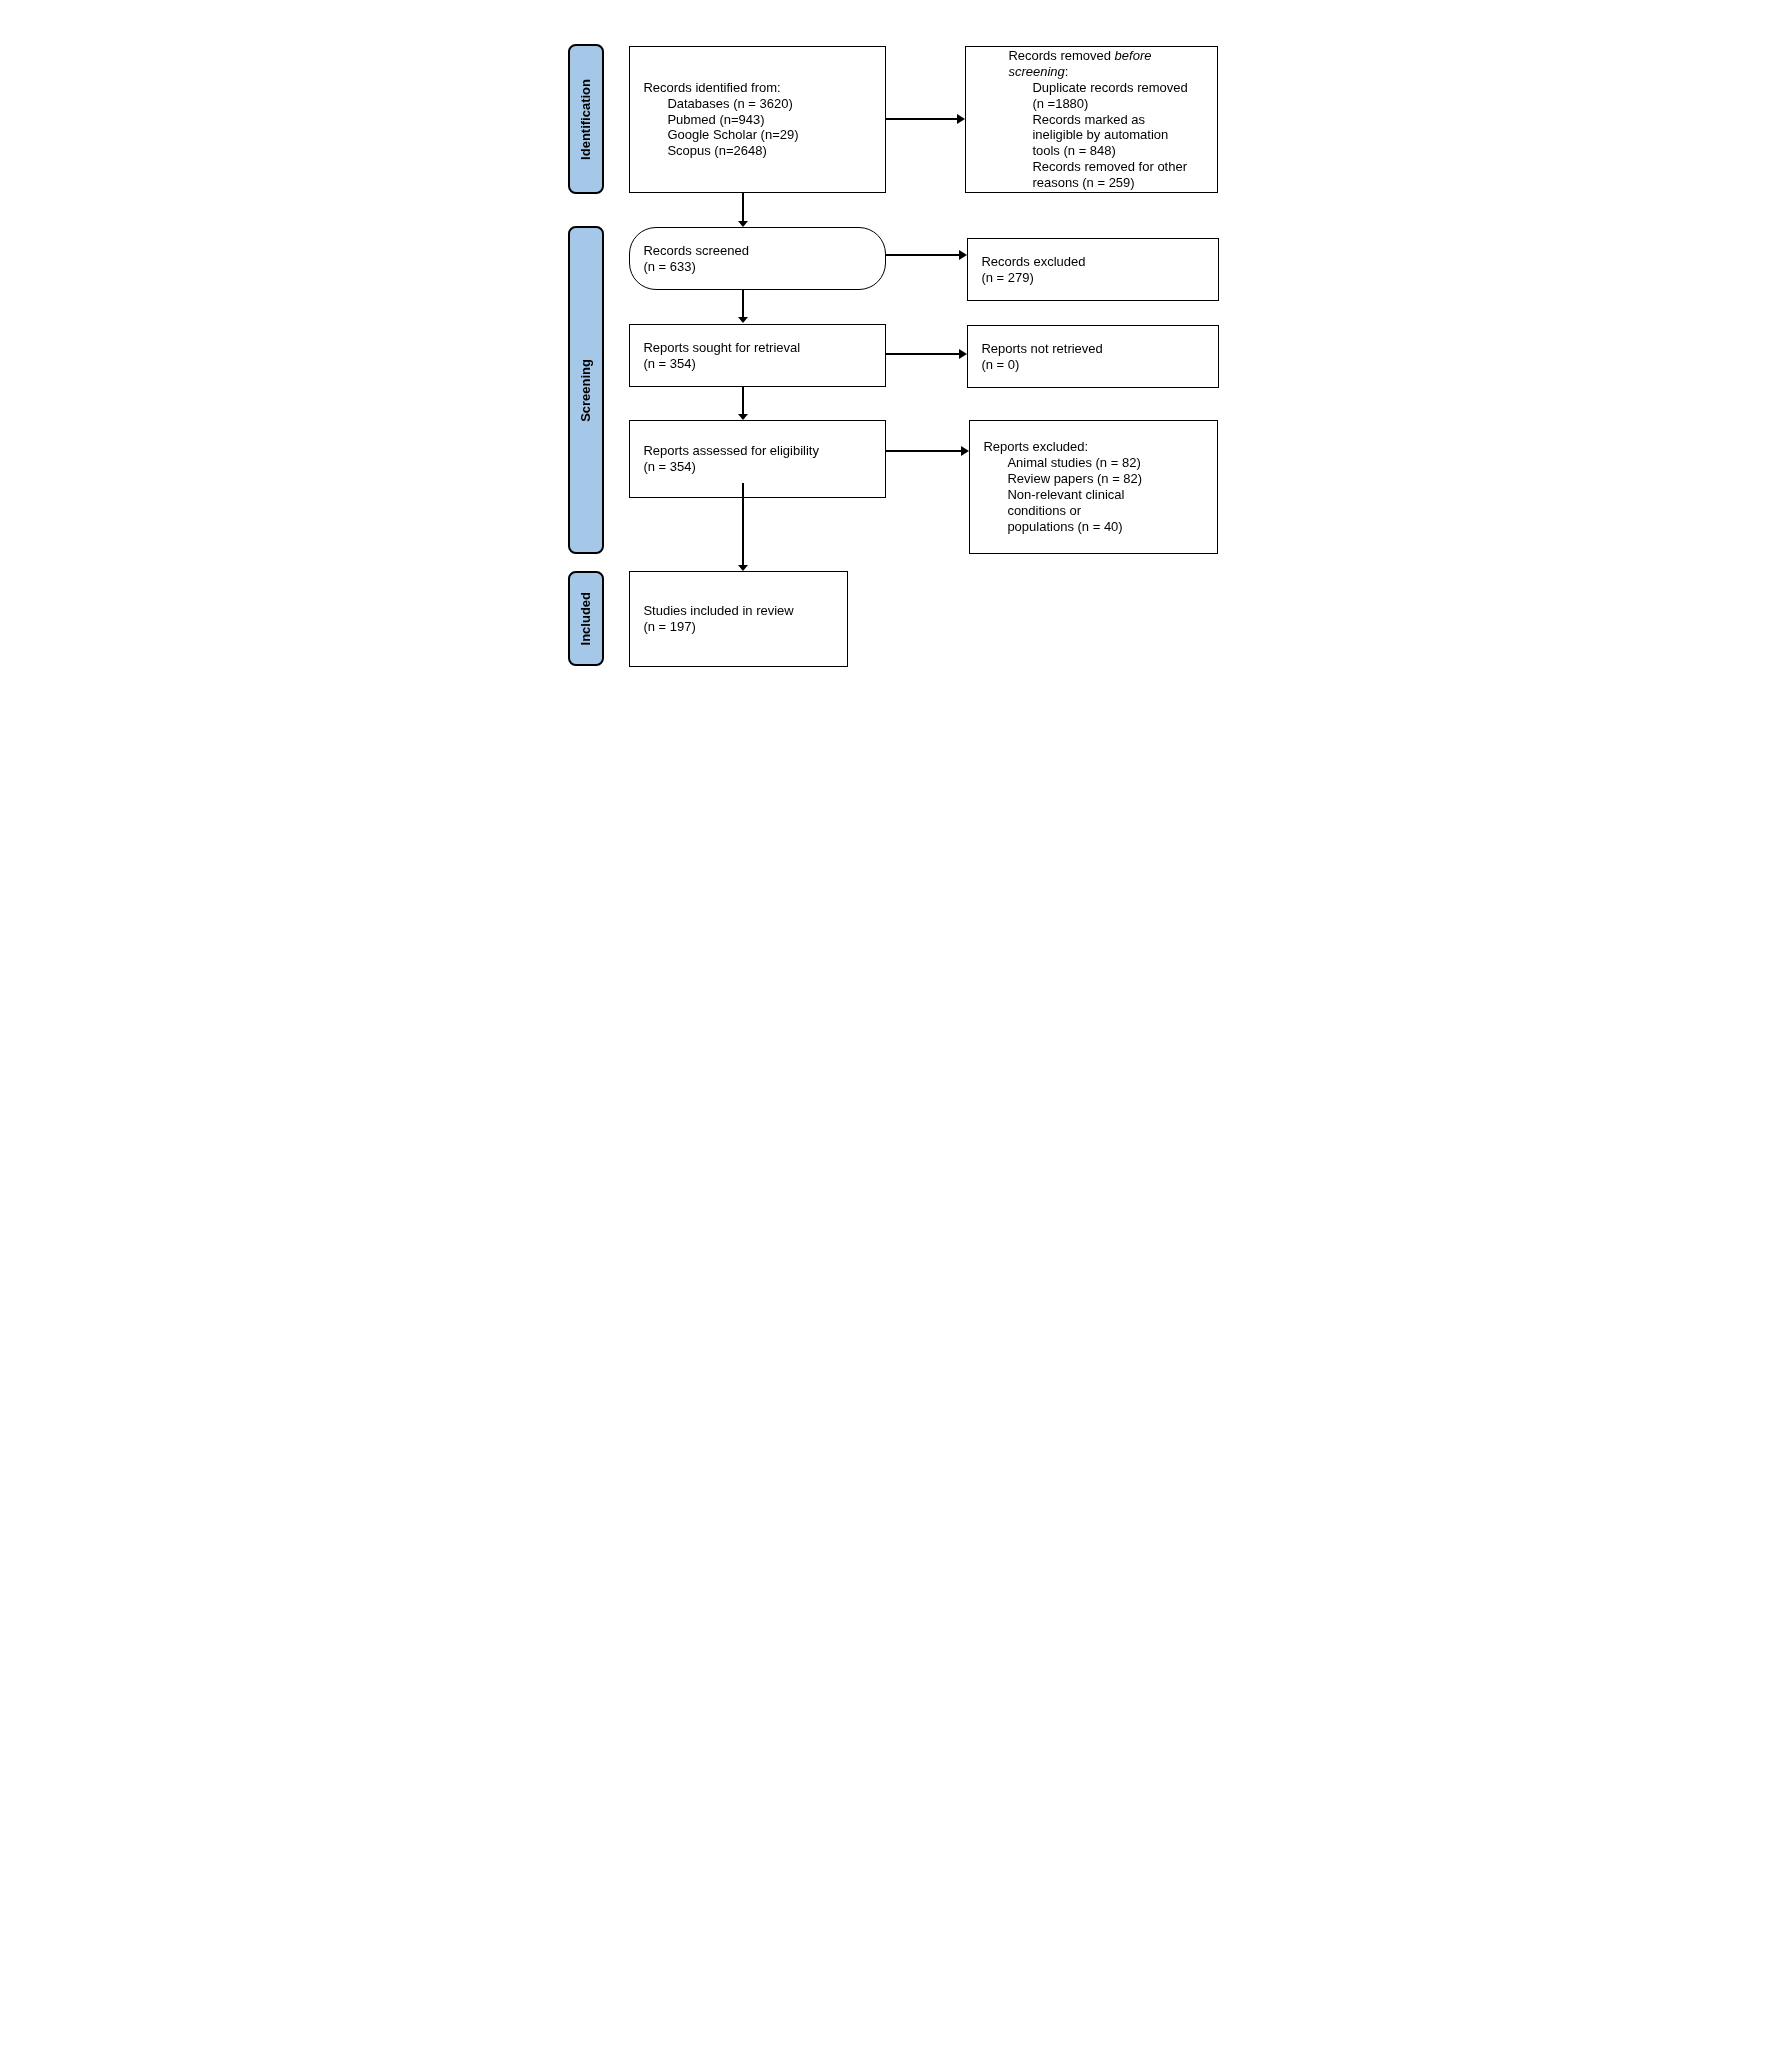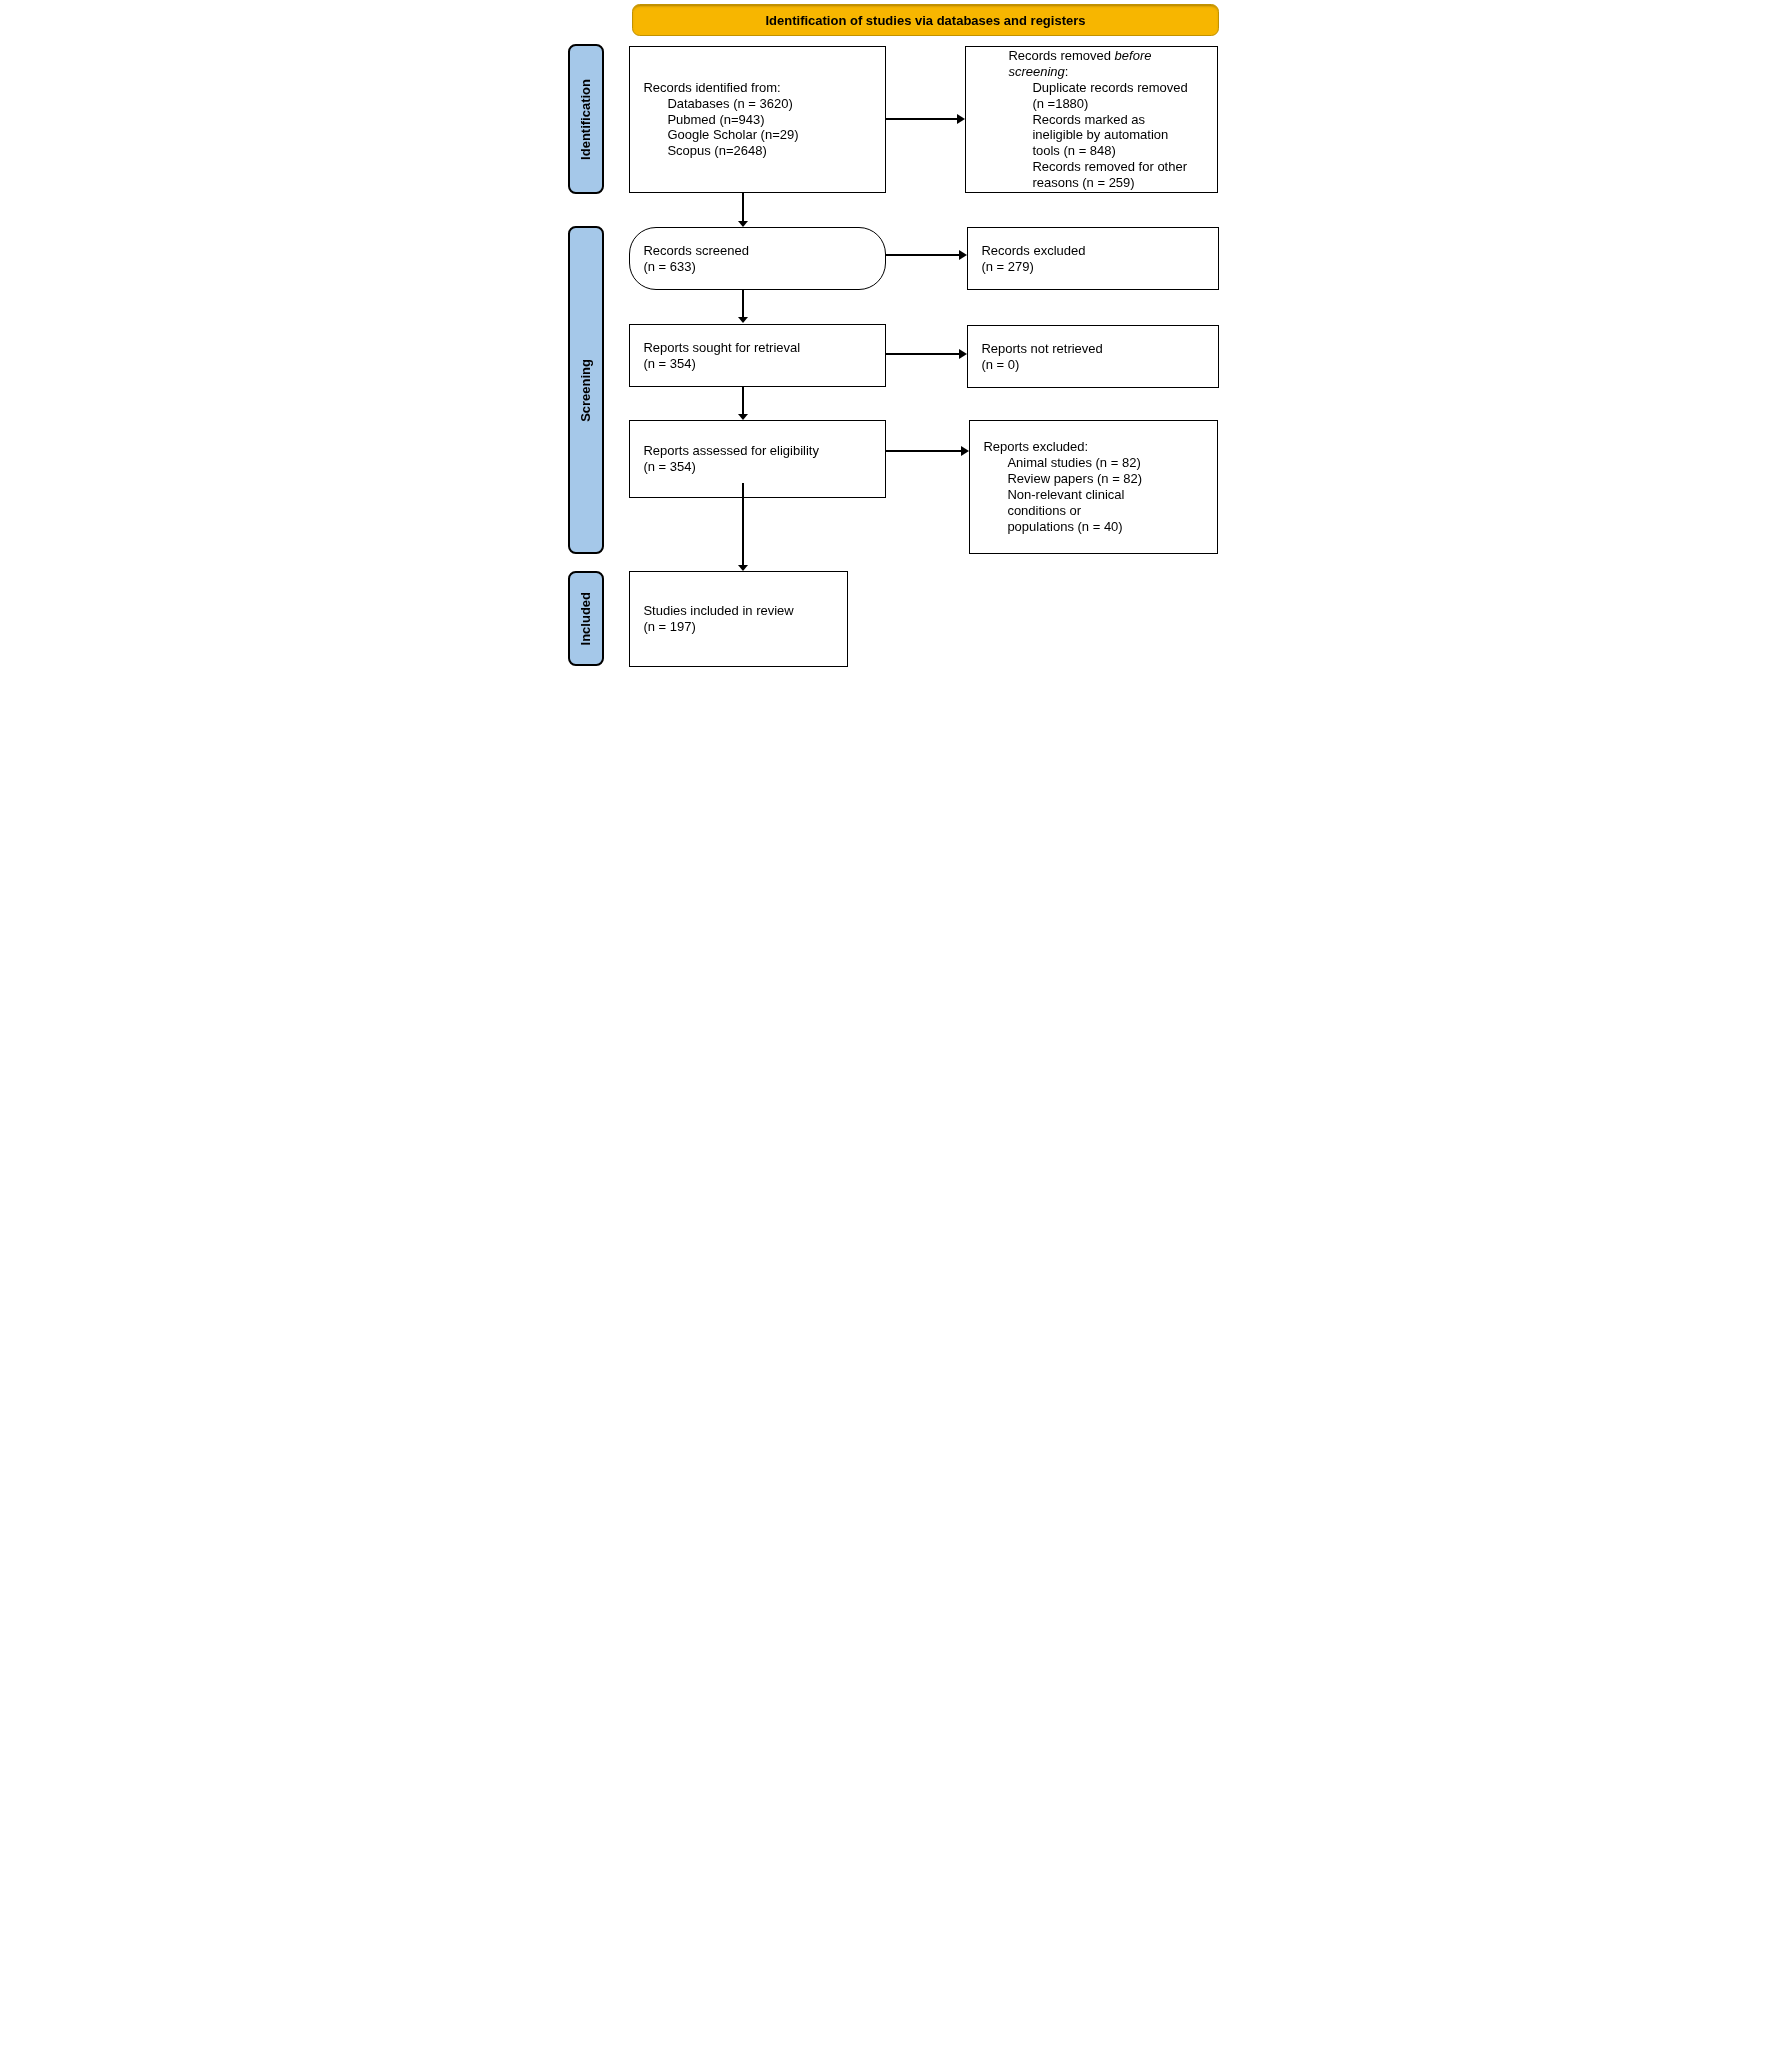--- a/index.html
+++ b/index.html
@@ -70,21 +70,21 @@
     padding-left: 13.4px;
     padding-right: 4.8px;
     font-size: 13px;
     line-height: 1.22;
   }
   .item { margin-left: 24px; }
 
   .box-identified        { left: 67px; top: 46px;  width: 257px; height: 147px; }
   .box-removed           { left: 403px; top: 46px;  width: 253px; height: 147px; justify-content: center; }
   .box-screened          { left: 67px; top: 227px; width: 257px; height: 63px; border-radius: 27px; }
-  .box-records-excluded  { left: 405px; top: 227px; width: 252px; height: 63px; }
+  .box-records-excluded  { left: 405px; top: 238px; width: 252px; height: 63px; }
   .box-sought            { left: 67px; top: 324px; width: 257px; height: 63px; }
   .box-not-retrieved     { left: 405px; top: 325px; width: 252px; height: 63px; }
   .box-assessed          { left: 67px; top: 420px; width: 257px; height: 78px; }
   .box-reports-excluded  { left: 407px; top: 420px; width: 249px; height: 134px; }
   .box-included-review   { left: 67px; top: 571px; width: 219px; height: 96px; }
 
   .box-removed .inner          { width: 193px; padding-right: 0; }
   .box-reports-excluded .inner { width: 173px; padding-right: 0; }
 
   
@@ -119,23 +119,20 @@
   .arrow-v1 { left: 176px; top: 193px;  height: 34px;  }
   .arrow-v2 { left: 176px; top: 289px;  height: 34px;  }
   .arrow-v3 { left: 176px; top: 387px;  height: 33px;  }
   .arrow-v4 { left: 176px; top: 483px; height: 88px; }
 </style>
 </head>
 <body>
 
 <div class="stage">
 
-  <div class="banner">
-    <span>Identification of studies via databases and registers</span>
-  </div>
 
   <div class="stage-label label-identification">
     <span>Identification</span>
   </div>
   <div class="stage-label label-screening">
     <span>Screening</span>
   </div>
   <div class="stage-label label-included">
     <span>Included</span>
   </div>

